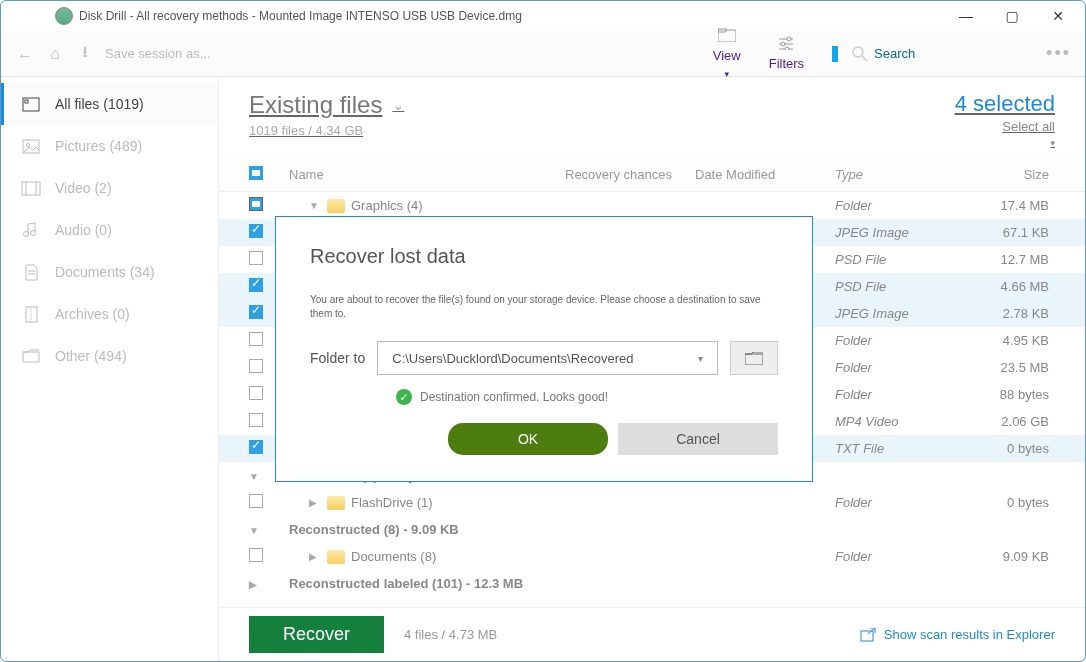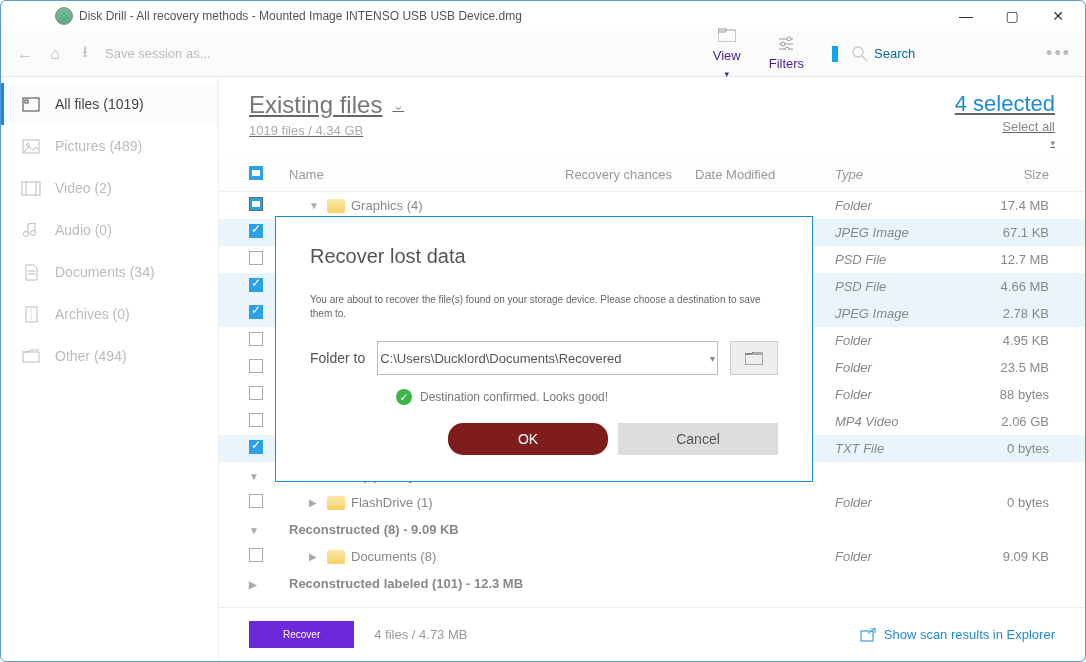--- a/index.html
+++ b/index.html
@@ -52,37 +52,37 @@
 .chk.mix { background:#2ea0e6; border-color:#666; position:relative;}
 .chk.mix::after{content:""; background:#fff; position:absolute; top:3px; left:2px; right:2px; height:6px; border:0px;}
 .thead .chk.mix{ border-color:#2ea0e6;}
 .tri{ color:#aaa; width:18px; display:inline-block; font-size:10px;}
 .fold{ width:18px; height:14px; display:inline-block; background:linear-gradient(#fde9a8,#f5cf66); border-radius:2px; margin-right:6px; vertical-align:middle;}
 .row .col-name{ display:flex; align-items:center; padding-left:20px;}
 .row.group .col-name{ padding-left:0px;}
 
 
 .footer { height:54px; border-top:1px solid #eee; display:flex; align-items:center; padding:0 30px; gap:20px;}
-.btn-recover{ background:#6d28d9; color:#fff; padding:8px 34px; font-size:10px; border:none;}
+.btn-recover{ background:#15803d; color:#fff; padding:8px 34px; font-size:18px; border:none;}
 .footer .stat{ color:#999;}
 .footer .link{ margin-left:auto; color:#1e8ad6; display:flex; align-items:center; gap:8px;}
 
 
 .modal{ position:absolute; left:274px; top:215px; width:538px; background:#fff; border:1px solid #1e8ad6; padding:28px 34px 26px 34px;}
 .modal h2{ font-size:20px; color:#555; font-weight:400; margin-bottom:25px;}
 .modal p{ color:#666; font-size:10px; line-height:1.4; margin-bottom:20px;}
 .modal .destrow{ display:flex; align-items:center; gap:12px;}
 .modal .destrow label{ color:#555; font-size:14px;}
-.modal .destrow .path{ flex:1; border:1px solid #bbb; height:34px; display:flex; align-items:center; padding:0 2px; color:#555; font-size:13px; justify-content:space-between;}
+.modal .destrow .path{ flex:1; border:1px solid #bbb; height:34px; display:flex; align-items:center; padding:0 14px; color:#555; font-size:13px; justify-content:space-between;}
 .modal .destrow .browse{ width:48px; height:34px; background:#eee; border:1px solid #ccc; display:flex; align-items:center; justify-content:center;}
 .modal .confirm{ display:flex; align-items:center; gap:8px; margin:14px 0 18px 86px; color:#777; font-size:12px;}
 .okico{ width:16px; height:16px; border-radius:50%; background:#3cb54a; color:#fff; display:flex; align-items:center; justify-content:center; font-size:11px;}
 .modal .btns{ display:flex; gap:10px; justify-content:flex-end;}
 .modal .btns button{ width:160px; height:32px; border:none; font-size:14px;}
-.modal .ok{ background:#7f1d1d; color:#fff;border-radius:15px;}
+.modal .ok{ background:#4d7c0f; color:#fff;border-radius:15px;}
 .modal .cancel{ background:#ddd; color:#555;}
 
 svg{display:block}
 </style>
 </head>
 <body>
 
 <div class="titlebar">
   <div class="app-icon"></div>
   <div class="title">Disk Drill - All recovery methods - Mounted Image INTENSO USB USB Device.dmg</div>

